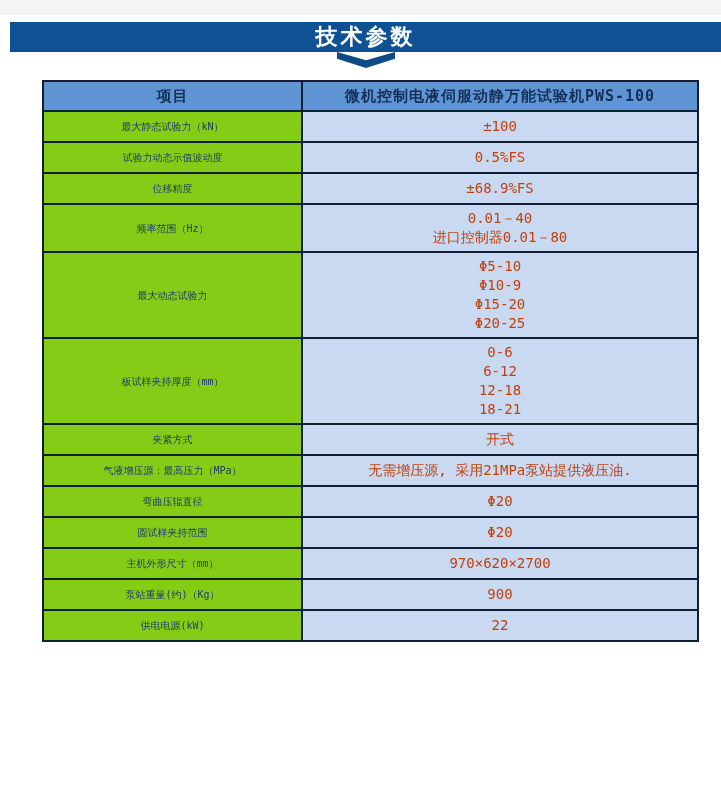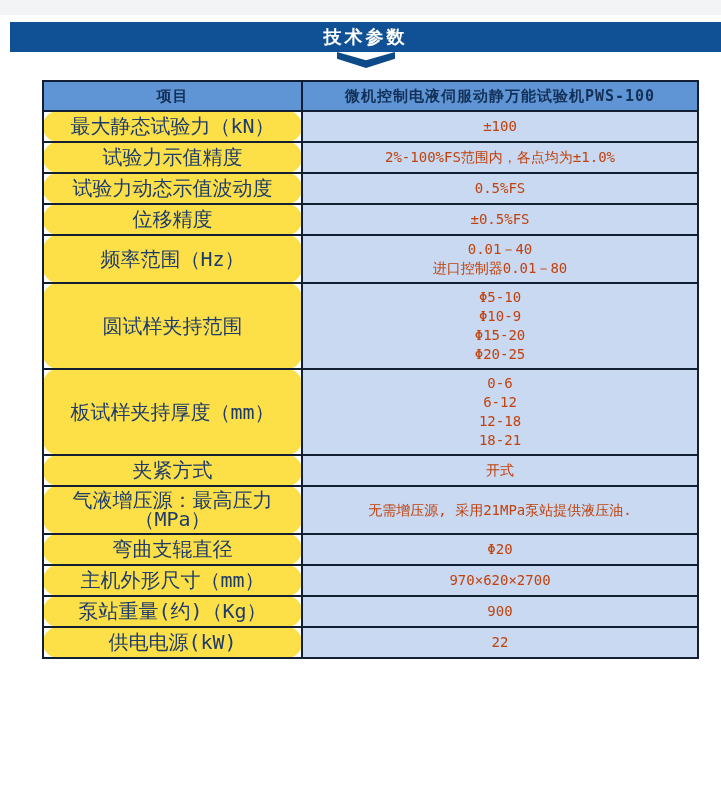--- a/index.html
+++ b/index.html
@@ -18,21 +18,21 @@
   .banner {
     margin-top: 7px;
     margin-left: 10px;
     height: 30px;
     background: #0f5194;
     display: flex;
     align-items: center;
     justify-content: center;
     color: #ffffff;
     font-weight: bold;
-    font-size: 18px;
+    font-size: 22px;
     letter-spacing: 3px;
   }
   .chevron {
     width: 58px;
     height: 16px;
     background: #0d4a87;
     margin-left: 337px;
     clip-path: polygon(0 0, 50% 52%, 100% 0, 100% 42%, 50% 100%, 0 42%);
   }
   table.spec {
@@ -54,25 +54,24 @@
   thead th {
     background: #5f95d4;
     color: #123058;
     font-size: 15px;
     font-weight: bold;
     letter-spacing: 1px;
   }
   thead th.col-item { width: 249px; }
   tbody tr { height: 31px; }
   tbody th {
-    background: #fde047;
+    background: #84cc16;
     color: #1e3c6a;
-    font-size: 20px;
+    font-size: 10px;
     font-weight: normal;
-    border-radius: 15px;
   }
   tbody td {
     background: #c8d9f1;
     color: #c2410c;
     font-size: 14px;
   }
   .value-line { line-height: 19px; }
 </style>
 </head>
 <body>
@@ -92,46 +91,40 @@
     </tr>
   </thead>
   <tbody id="spec-body">
       <tr>
         <th>最大静态试验力（kN）</th>
         <td>
           <div class="value-line">±100</div>
         </td>
       </tr>
       <tr>
-        <th>试验力示值精度</th>
-        <td>
-          <div class="value-line">2%-100%FS范围内，各点均为±1.0%</div>
-        </td>
-      </tr>
-      <tr>
         <th>试验力动态示值波动度</th>
         <td>
           <div class="value-line">0.5%FS</div>
         </td>
       </tr>
       <tr>
         <th>位移精度</th>
         <td>
-          <div class="value-line">±0.5%FS</div>
+          <div class="value-line">±68.9%FS</div>
         </td>
       </tr>
       <tr>
         <th>频率范围（Hz）</th>
         <td>
           <div class="value-line">0.01－40</div>
           <div class="value-line">进口控制器0.01－80</div>
         </td>
       </tr>
       <tr>
-        <th>圆试样夹持范围</th>
+        <th>最大动态试验力</th>
         <td>
           <div class="value-line">Φ5-10</div>
           <div class="value-line">Φ10-9</div>
           <div class="value-line">Φ15-20</div>
           <div class="value-line">Φ20-25</div>
         </td>
       </tr>
       <tr>
         <th>板试样夹持厚度（mm）</th>
         <td>
@@ -147,21 +140,27 @@
           <div class="value-line">开式</div>
         </td>
       </tr>
       <tr>
         <th>气液增压源：最高压力（MPa）</th>
         <td>
           <div class="value-line">无需增压源, 采用21MPa泵站提供液压油.</div>
         </td>
       </tr>
       <tr>
-        <th>弯曲支辊直径</th>
+        <th>弯曲压辊直径</th>
+        <td>
+          <div class="value-line">Φ20</div>
+        </td>
+      </tr>
+      <tr>
+        <th>圆试样夹持范围</th>
         <td>
           <div class="value-line">Φ20</div>
         </td>
       </tr>
       <tr>
         <th>主机外形尺寸（mm）</th>
         <td>
           <div class="value-line">970×620×2700</div>
         </td>
       </tr>

